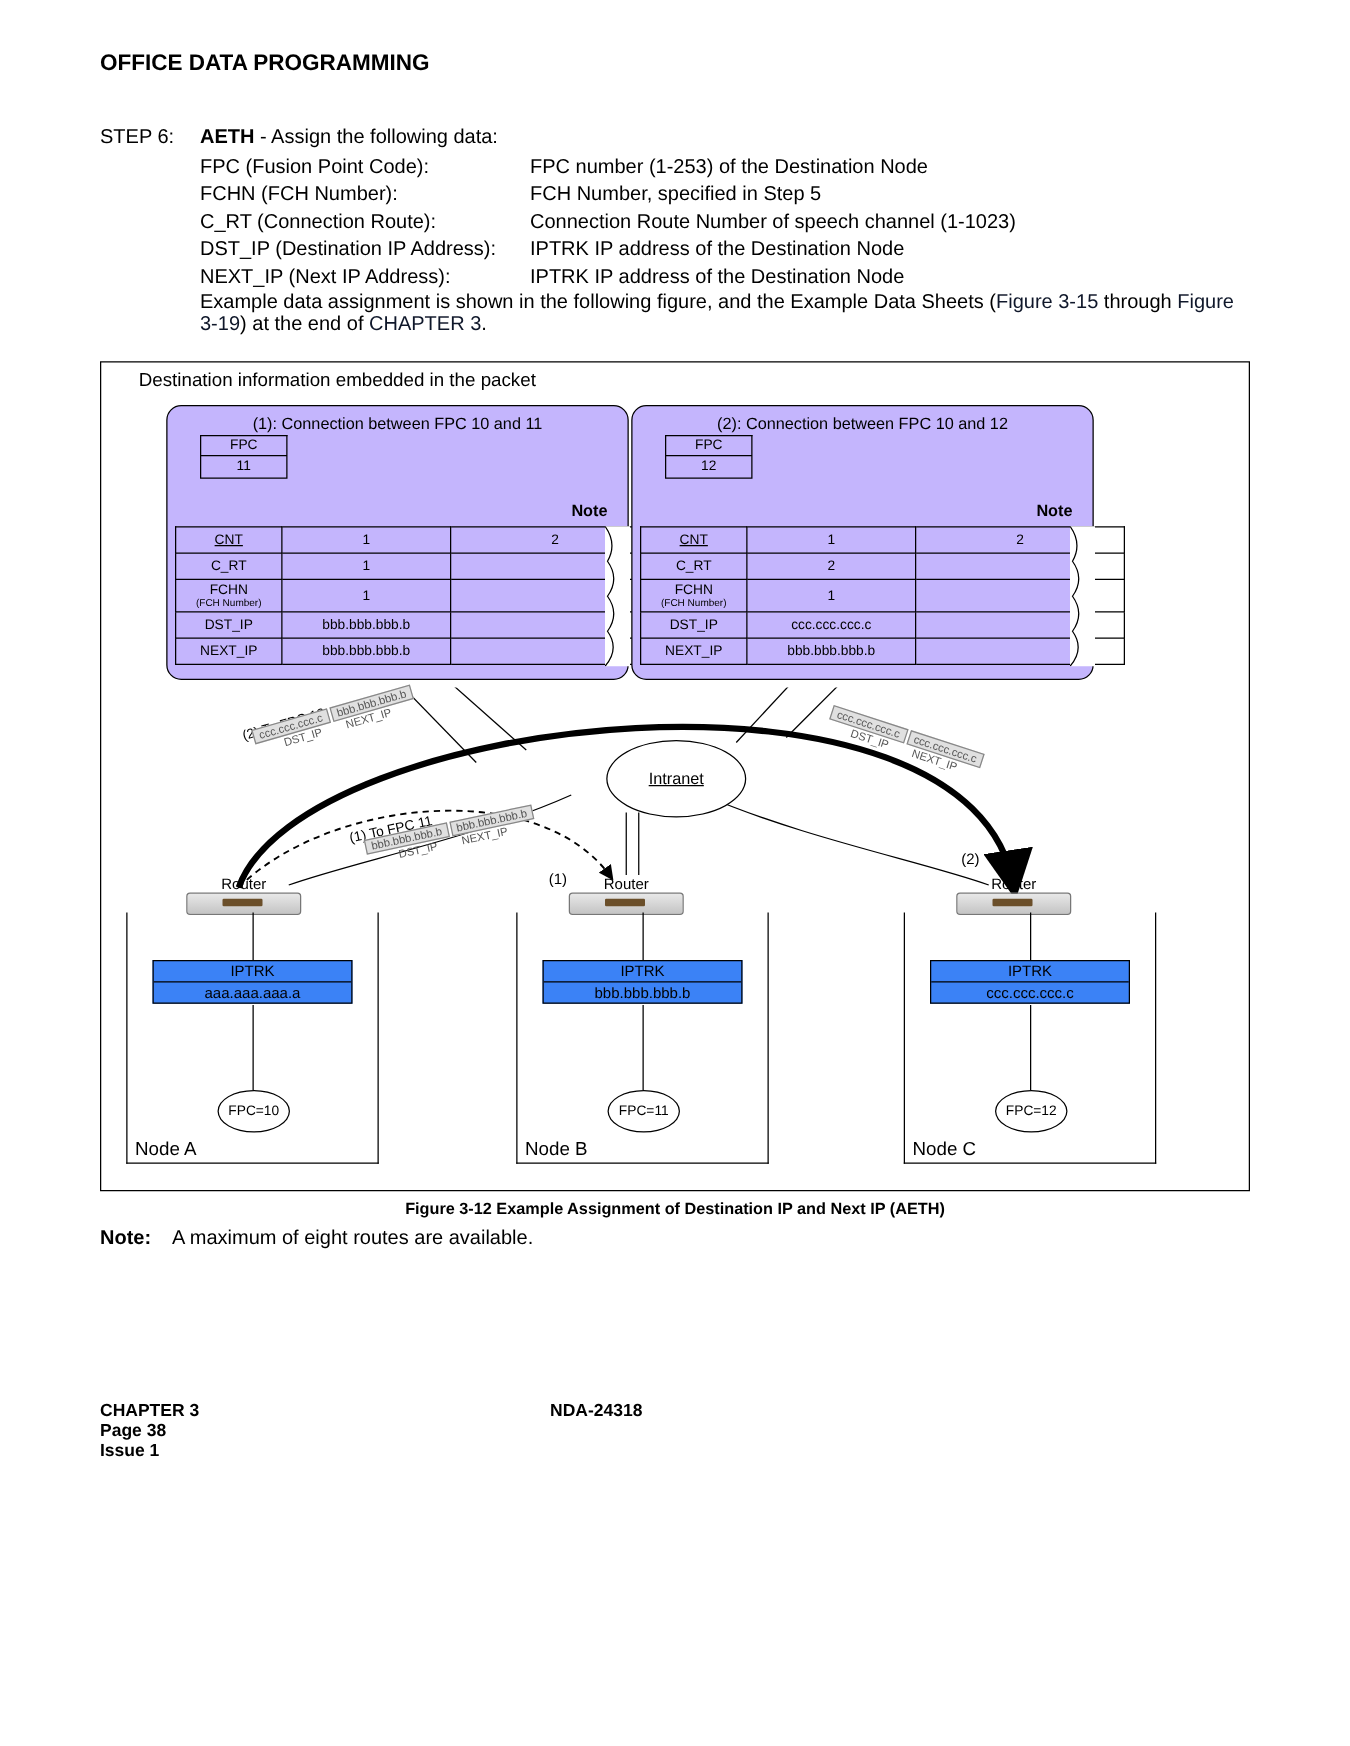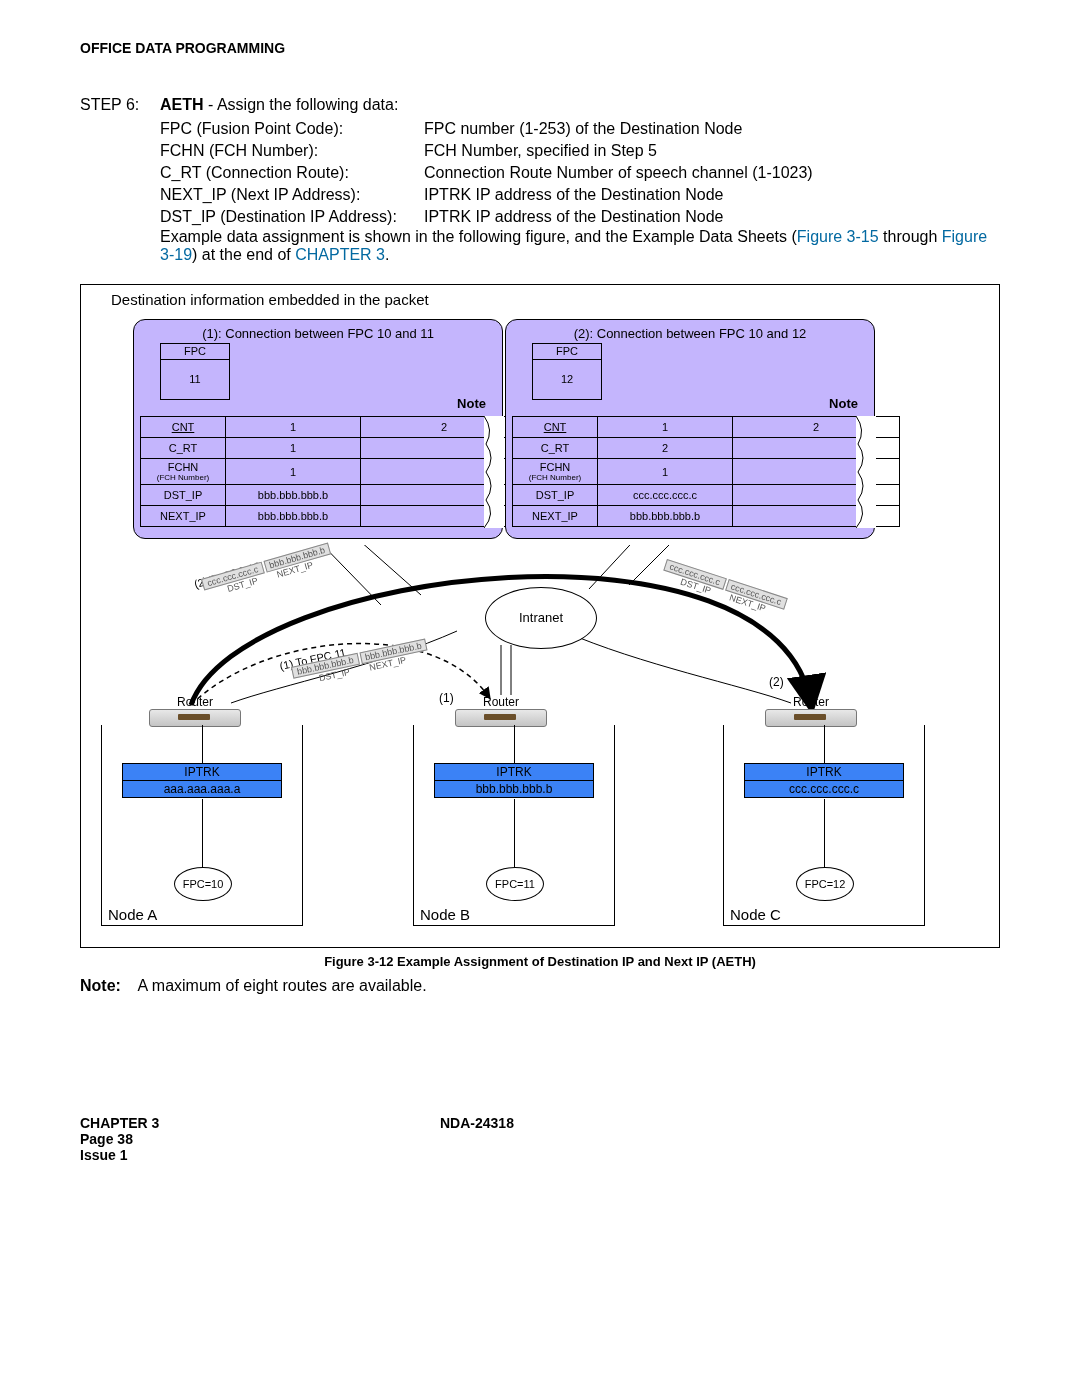--- a/index.html
+++ b/index.html
@@ -8,21 +8,21 @@
     color: #000;
     margin: 0;
     background: #fff;
     width: 1080px;
   }
   .page {
     padding: 40px 80px 40px 80px;
   }
   .header {
     font-weight: bold;
-    font-size: 14px;
+    font-size: 18px;
     margin-bottom: 40px;
   }
   .step-block {
     display: flex;
     margin-bottom: 20px;
   }
   .step-label {
     width: 80px;
     flex-shrink: 0;
   }
@@ -37,21 +37,21 @@
     margin-top: 4px;
   }
   .param-table td {
     vertical-align: top;
     padding: 2px 4px 2px 0;
   }
   .param-table td:first-child {
     width: 260px;
   }
   .link {
-    color: #0369a1;
+    color: #0f172a;
   }
   .diagram-box {
     border: 1px solid #000;
     margin-top: 10px;
     padding: 8px 6px 4px 6px;
     position: relative;
     height: 650px;
   }
   .diag-title {
     position: absolute;
@@ -76,21 +76,21 @@
     margin-bottom: 2px;
   }
   .fpc-block {
     width: 70px;
     margin-left: 20px;
     text-align: center;
     font-size: 11px;
     line-height: 1;
   }
   .fpc-block .top { border: 1px solid #000; border-bottom: 0; padding: 2px 0; }
-  .fpc-block .bot { border: 1px solid #000; padding: 14px 0; }
+  .fpc-block .bot { border: 1px solid #000; padding: 3px 0; }
   .note-label {
     position: absolute;
     top: 76px;
     right: 16px;
     font-weight: bold;
     font-size: 13px;
   }
   .mini-table {
     position: absolute;
     top: 96px;
@@ -140,20 +140,21 @@
     top: 42px;
     width: 110px;
     height: 60px;
     margin-left: -55px;
     border: 1px solid #000;
     border-radius: 50%;
     text-align: center;
     font-size: 13px;
     line-height: 60px;
     background: #fff;
+    text-decoration: underline;
   }
 
   .router-box {
     position: absolute;
     width: 100px;
     text-align: center;
     font-size: 12px;
   }
   .router-box .rtxt { margin-bottom: 0; }
   .router-box .rshape {
@@ -335,25 +336,25 @@
             </tr>
         <tr>
               <td>FCHN (FCH Number):</td>
               <td>FCH Number, specified in Step 5</td>
             </tr>
         <tr>
               <td>C_RT (Connection Route):</td>
               <td>Connection Route Number of speech channel (1-1023)</td>
             </tr>
         <tr>
+              <td>DST_IP (Destination IP Address):</td>
+              <td>IPTRK IP address of the Destination Node</td>
+            </tr>
+        <tr>
               <td>NEXT_IP (Next IP Address):</td>
-              <td>IPTRK IP address of the Destination Node</td>
-            </tr>
-        <tr>
-              <td>DST_IP (Destination IP Address):</td>
               <td>IPTRK IP address of the Destination Node</td>
             </tr>
       </tbody>
         </table>
       <div>
         <span>Example data assignment is shown in the following figure, and the Example Data Sheets (</span><span class="link">Figure 3-15</span><span> through </span><span class="link">Figure 3-19</span><span>) at the end of </span><span class="link">CHAPTER 3</span><span>.</span>
       </div>
     </div>
   </div>
 

